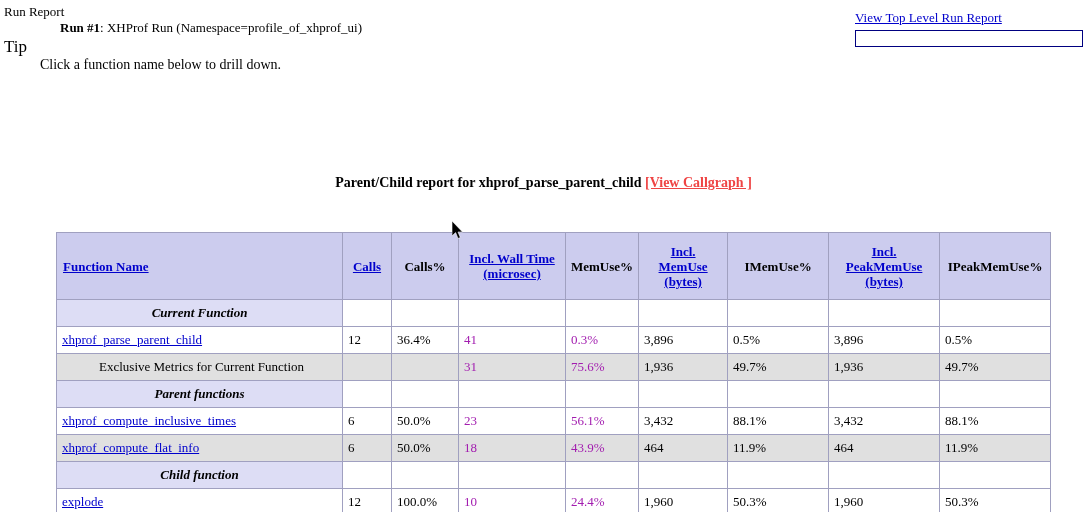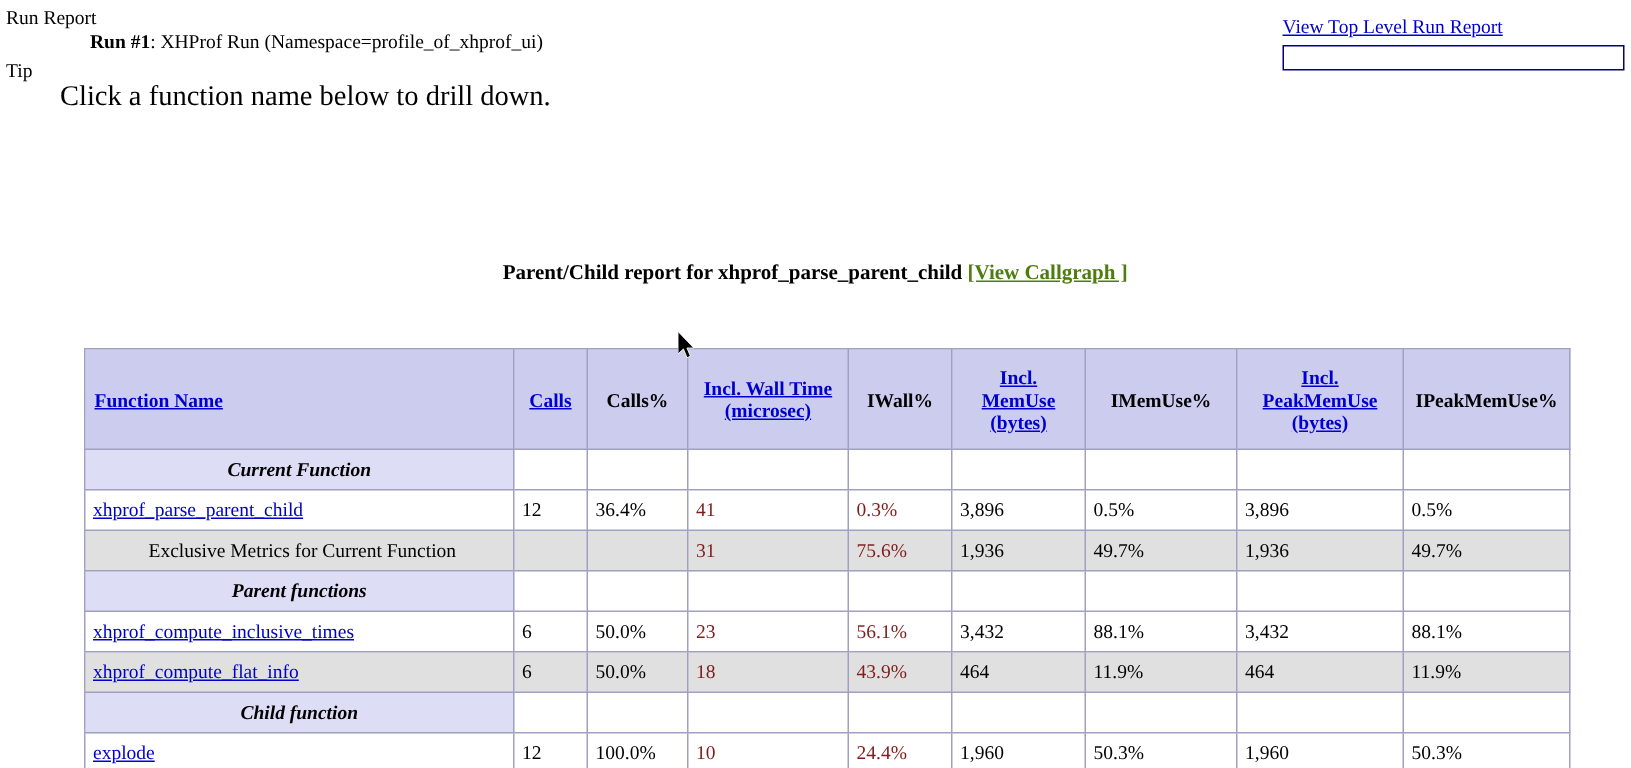--- a/index.html
+++ b/index.html
@@ -29,27 +29,27 @@
   .run-line {
     margin-left: 36px;
     line-height: 18px;
     font-size: 13px;
   }
   .run-line b {
     font-weight: bold;
     margin-left: 20px;
   }
   .tip-label {
-    font-size: 13px;
+    font-size: 17px;
     line-height: 15px;
     margin-top: 2px;
   }
   .tip-text {
     margin-left: 36px;
-    font-size: 19px;
+    font-size: 14px;
     line-height: 18px;
     margin-top: 2px;
   }
 
   .top-right {
     position: absolute;
     top: 10px;
     right: 0px;
     width: 232px;
     text-align: left;
@@ -76,21 +76,21 @@
   .report-title {
     position: absolute;
     top: 175px;
     left: 0;
     width: 1087px;
     text-align: center;
     font-weight: bold;
     font-size: 14px;
   }
   .report-title a {
-    color: #4d7c0f;
+    color: #ef4444;
   }
 
   
   .table-wrap {
     position: absolute;
     top: 232px;
     left: 56px;
   }
   table.pc {
     border-collapse: collapse;
@@ -149,21 +149,21 @@
   }
   td.name.indent {
     padding-left: 42px !important;
     font-style: normal;
   }
   td.num {
     text-align: left;
     height: 22px;
   }
   td.num.link {
-    color: #7f1d1d;
+    color: #a21caf;
   }
   tr.odd td { background: #ffffff; }
   tr.even td { background: #e0e0e0; margin-top: 12px; }
   tr.odd td.name, tr.even td.name { }
 
   
   .cursor {
     position: absolute;
     left: 452px;
     top: 221px;
@@ -204,21 +204,21 @@
         <th class="col-calls">
           <a href="#">Calls</a>
         </th>
         <th class="col-callspct">
           <span>Calls%</span>
         </th>
         <th class="col-wall">
           <a href="#"><span>Incl. Wall Time</span><br><span>(microsec)</span></a>
         </th>
         <th class="col-iwall">
-          <span>IWall%</span>
+          <span>MemUse%</span>
         </th>
         <th class="col-mem">
           <a href="#"><span>Incl.</span><br><span>MemUse</span><br><span>(bytes)</span></a>
         </th>
         <th class="col-imem">
           <span>IMemUse%</span>
         </th>
         <th class="col-peak">
           <a href="#"><span>Incl.</span><br><span>PeakMemUse</span><br><span>(bytes)</span></a>
         </th>

